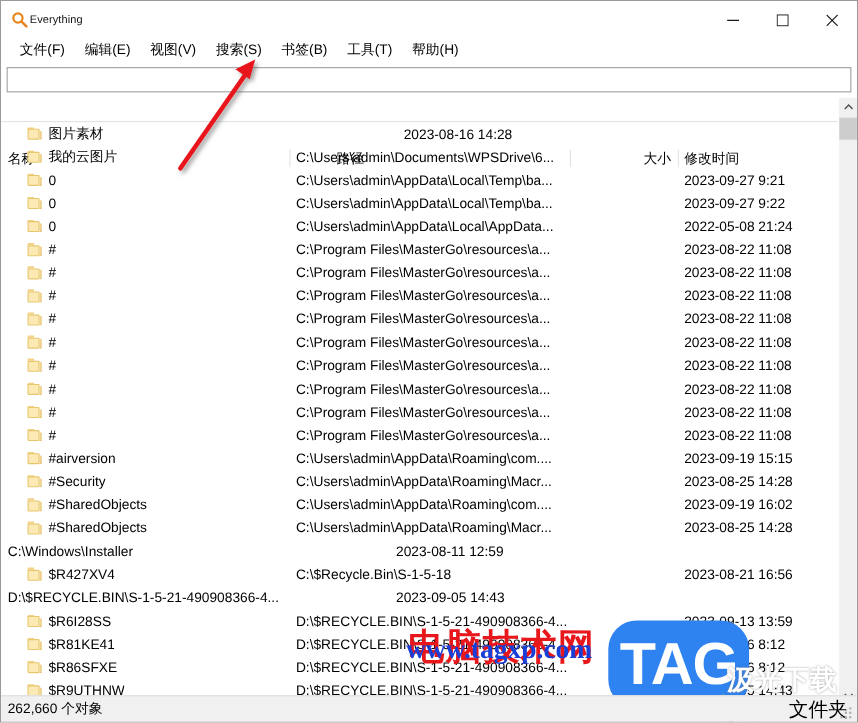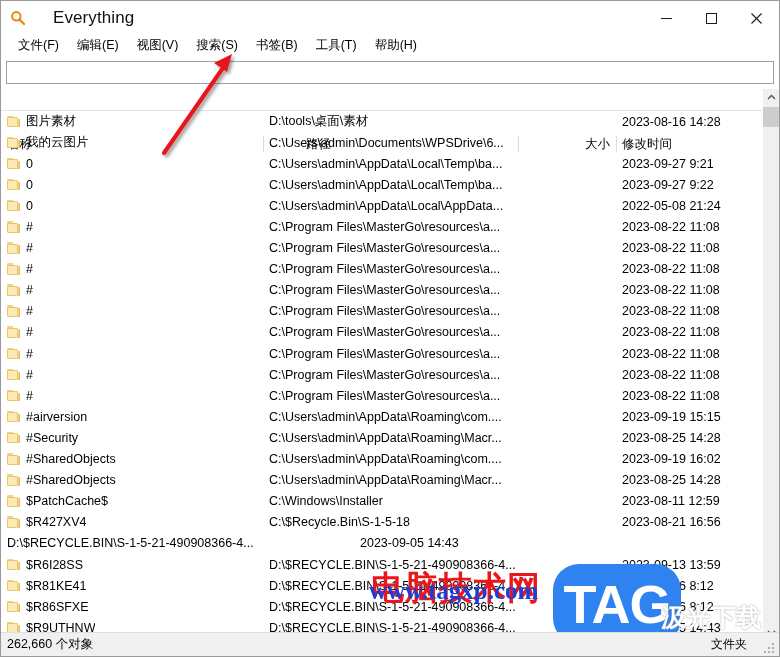--- a/index.html
+++ b/index.html
@@ -26,22 +26,22 @@
     display: flex;
     align-items: center;
   }
   .app-icon {
     width: 16px; height: 16px;
     margin-left: 9px;
     position: relative;
     flex: 0 0 auto;
   }
   .app-title {
-    margin-left: 27px;
-    font-size: 17px;
+    margin-left: 1px;
+    font-size: 10px;
     color: #111;
     letter-spacing: .1px;
     text-align: right;
   }
   .win-buttons {
     position: absolute;
     right: 0; top: 0;
     height: 34px;
     display: flex;
   }
@@ -136,21 +136,21 @@
     align-items: center;
     font-size: 12.5px;
     color: #000;
     white-space: nowrap;
     cursor: default;
   }
   .cell-name {
     width: 262px;
     display: flex;
     align-items: center;
-    padding-left: 6px;
+    padding-left: 24px;
     overflow: hidden;
   }
   .folder-icon {
     width: 13px; height: 12px;
     flex: 0 0 auto;
     margin-right: 6px;
     position: relative;
   }
   .folder-icon .tab {
     position: absolute; left: 0; top: 0;
@@ -227,22 +227,22 @@
     background: #f0f0f0;
     border-top: 1px solid #dedede;
     display: flex;
     align-items: center;
     font-size: 12.5px;
     color: #000;
   }
   .status-left { padding-left: 6px; }
   .status-right {
     position: absolute;
-    right: 32px;
-    font-size: 12px;
+    right: 8px;
+    font-size: 18px;
   }
   .grip {
     position: absolute;
     right: 3px; bottom: 3px;
     width: 12px; height: 12px;
   }
   .grip i {
     position: absolute;
     width: 2px; height: 2px;
     background: #b0b0b0;
@@ -370,21 +370,20 @@
     <div class="rows-viewport" id="rows">
         <div class="row">
           <div class="cell-name">
             <span class="folder-icon">
               <span class="tab"></span>
               <span class="body"></span>
               <span class="edge"></span>
             </span>
             <span class="name-text">图片素材</span>
           </div>
-          <div class="cell-path">D:\tools\桌面\素材</div>
           <div class="cell-size"></div>
           <div class="cell-date">2023-08-16 14:28</div>
         </div>
         <div class="row">
           <div class="cell-name">
             <span class="folder-icon">
               <span class="tab"></span>
               <span class="body"></span>
               <span class="edge"></span>
             </span>
@@ -595,28 +594,20 @@
               <span class="body"></span>
               <span class="edge"></span>
             </span>
             <span class="name-text">#SharedObjects</span>
           </div>
           <div class="cell-path">C:\Users\admin\AppData\Roaming\Macr...</div>
           <div class="cell-size"></div>
           <div class="cell-date">2023-08-25 14:28</div>
         </div>
         <div class="row">
-          <div class="cell-name">
-            <span class="folder-icon">
-              <span class="tab"></span>
-              <span class="body"></span>
-              <span class="edge"></span>
-            </span>
-            <span class="name-text">$PatchCache$</span>
-          </div>
           <div class="cell-path">C:\Windows\Installer</div>
           <div class="cell-size"></div>
           <div class="cell-date">2023-08-11 12:59</div>
         </div>
         <div class="row">
           <div class="cell-name">
             <span class="folder-icon">
               <span class="tab"></span>
               <span class="body"></span>
               <span class="edge"></span>

